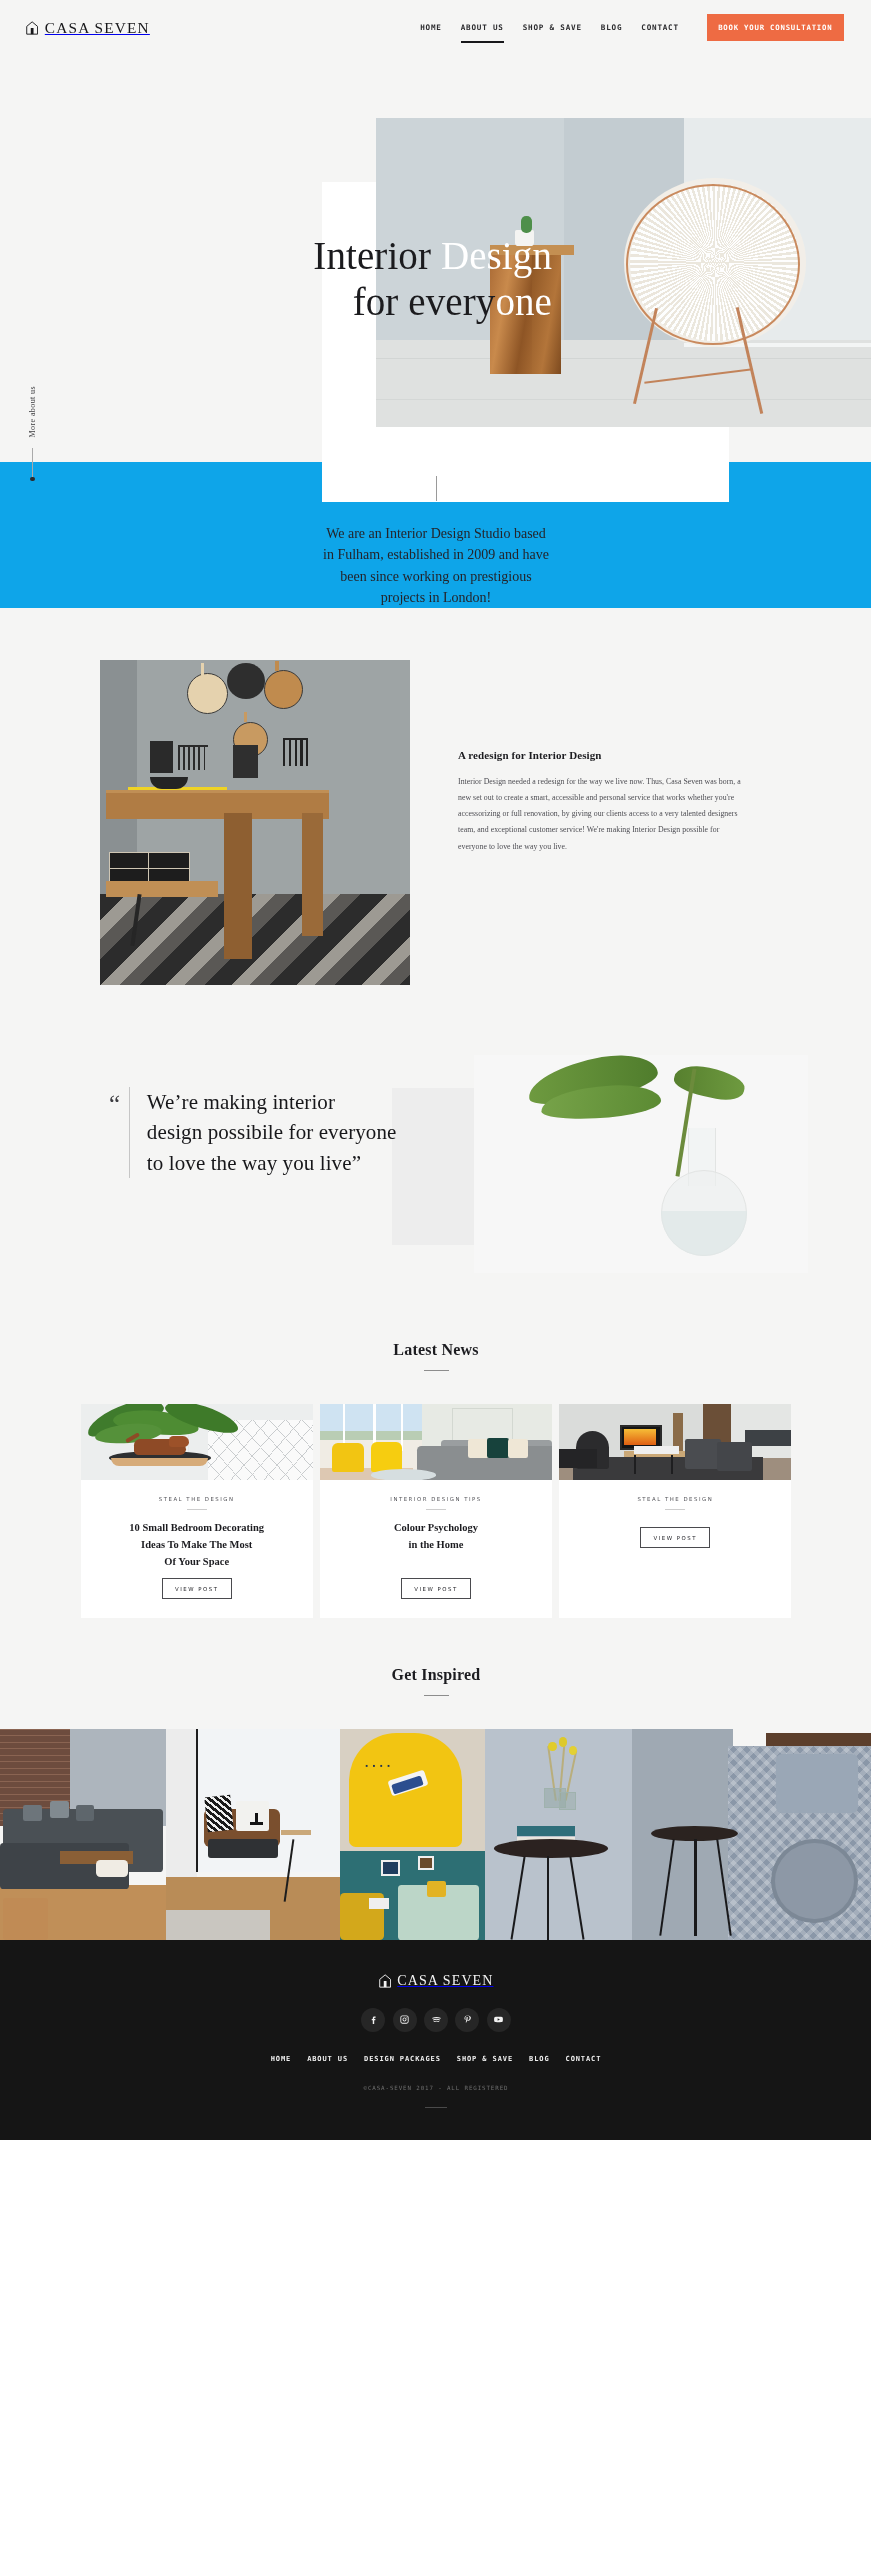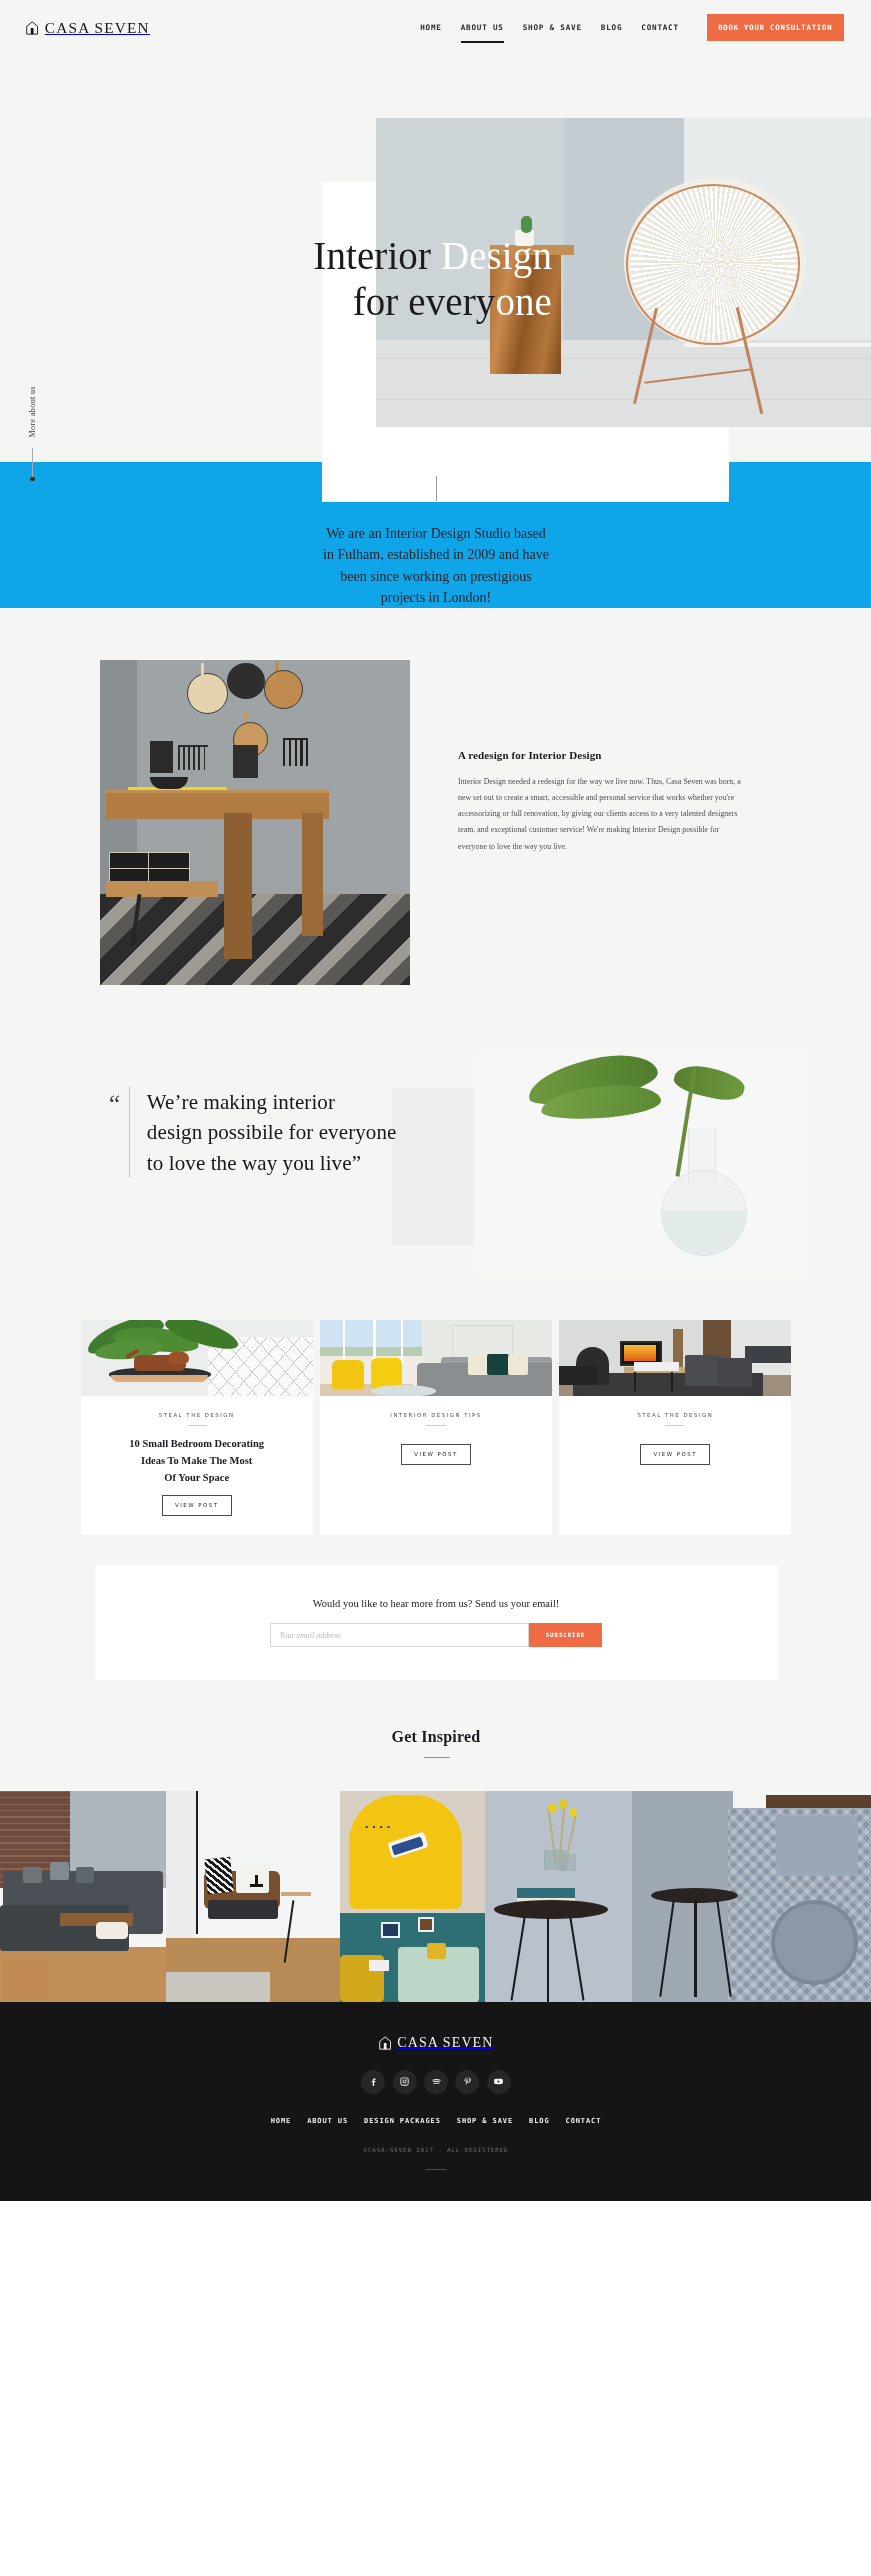--- a/index.html
+++ b/index.html
@@ -524,20 +524,24 @@
     <blockquote class="quote-block">
       <span class="quote-mark">“</span>
       <span class="quote-bar"></span>
       <span class="quote-text">We’re making interior
 design possibile for everyone
 to love the way you live”</span>
     </blockquote>
   </section>
 
   <section>
+    <div class="section-head">
+      <h2 class="section-title">Latest News</h2>
+      <div class="section-rule"></div>
+    </div>
 
     <div class="news-row">
 
       <article class="news-card">
         <div class="news-img">
           <div class="ph n1">
             <i class="bg"></i>
               <i class="bed"></i>
               <i class="vs"></i>
             <i class="lf1"></i>
@@ -577,20 +581,22 @@
               <i class="pil2"></i>
               <i class="pil3"></i>
             <i class="ch1"></i>
               <i class="ch2"></i>
               <i class="tbl"></i>
           </div>
         </div>
         <div class="news-body">
           <div class="news-cat">INTERIOR DESIGN TIPS</div>
           <div class="news-rule"></div>
+          <h3 class="news-title">Colour Psychology
+in the Home</h3>
           <button class="view-post">VIEW POST</button>
         </div>
       </article>
 
       <article class="news-card">
         <div class="news-img">
           <div class="ph n3">
             <i class="wall"></i>
               <i class="wall2"></i>
               <i class="wall3"></i>
@@ -613,29 +619,20 @@
         <div class="news-body">
           <div class="news-cat">STEAL THE DESIGN</div>
           <div class="news-rule"></div>
           <button class="view-post">VIEW POST</button>
         </div>
       </article>
 
     </div>
   </section>
 
-  <section class="newsletter-wrap">
-    <div class="newsletter">
-      <div class="newsletter-title">Would you like to hear more from us? Send us your email!</div>
-      <form class="newsletter-form">
-        <input class="email-input" type="text" placeholder="Your email address" style="">
-        <button class="subscribe-btn">SUBSCRIBE</button>
-      </form>
-    </div>
-  </section>
 
   <section>
     <div class="section-head" style="padding-top:48px;padding-bottom:33px;">
       <h2 class="section-title">Get Inspired</h2>
       <div class="section-rule"></div>
     </div>
 
     <div class="gallery">
       <div class="gal-cell gal-1">
         <div class="ph g1">

